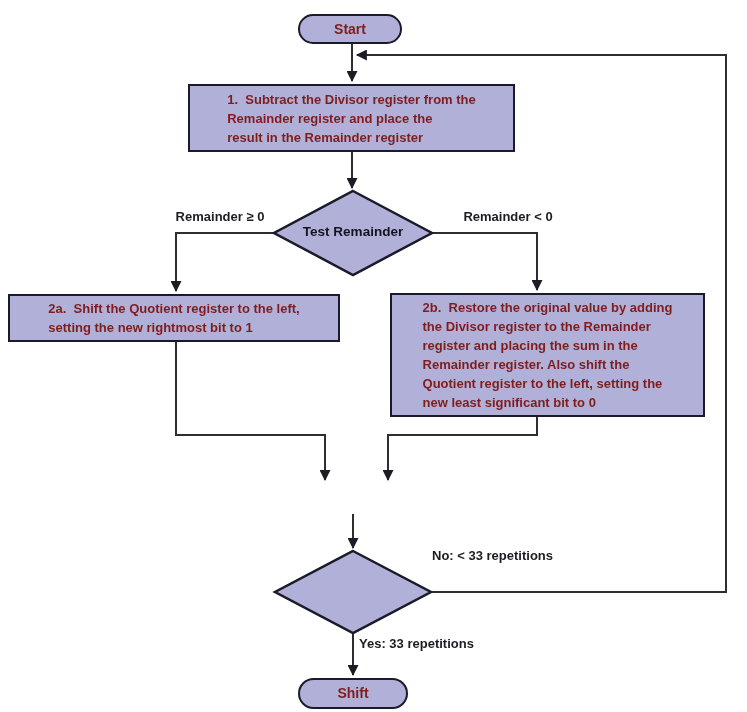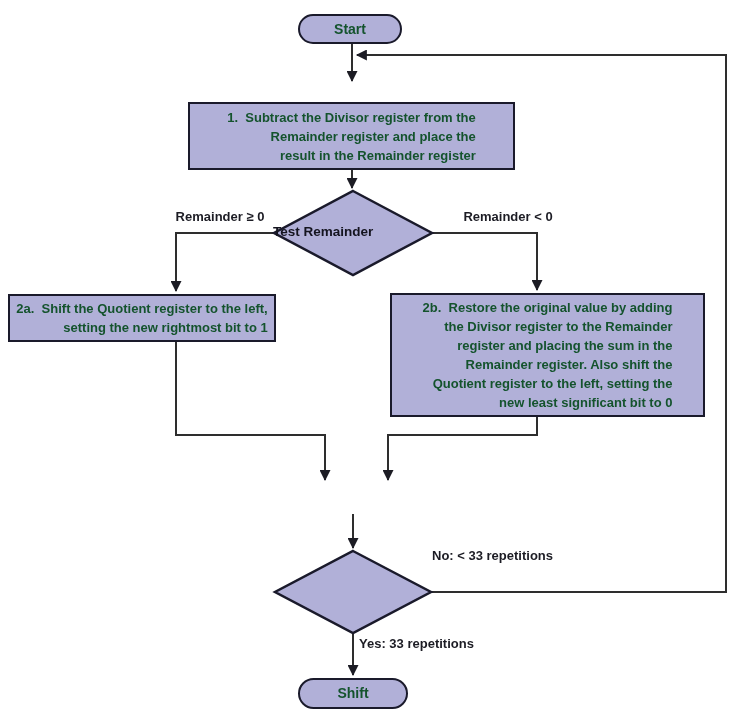--- a/index.html
+++ b/index.html
@@ -18,41 +18,42 @@
   .edge-layer {
     position: absolute;
     left: 0; top: 0;
     width: 747px; height: 712px;
   }
   .node {
     position: absolute;
     box-sizing: border-box;
     background: #b1b0d8;
     border: 2px solid #1a1a2b;
-    color: #14532d;
+    color: #7f1d1d;
     display: flex;
     align-items: center;
     justify-content: center;
-    text-align: right;
+    text-align: left;
     font-weight: 700;
     font-size: 13px;
     line-height: 19px;
     white-space: pre;
   }
   .terminal {
     border-radius: 16px;
     border-width: 2.5px;
     font-size: 14px;
   }
   .diamond-label {
     position: absolute;
     box-sizing: border-box;
     color: #14141f;
     font-weight: 700;
     font-size: 13.5px;
+    text-align: center;
     white-space: pre;
   }
   .edge-label {
     position: absolute;
     color: #1c1c24;
     font-weight: 700;
     font-size: 13px;
     white-space: pre;
   }
   .edge-label.centered { text-align: center; }
@@ -82,27 +83,27 @@
     </g>
 
     <g fill="#b1b0d8" stroke="#1a1a2b" stroke-width="2.5" stroke-linejoin="miter">
       <polygon points="353,191 432,233 353,275 274,233"></polygon>
       <polygon points="353,551 431,592 353,633 275,592"></polygon>
     </g>
   </svg>
 
   <div class="node terminal" style="left:298px; top:14px; width:104px; height:30px;">Start</div>
 
-  <div class="node" style="left:188px; top:84px; width:327px; height:68px;margin-top:18px;">1.  Subtract the Divisor register from the
+  <div class="node" style="left:188px; top:84px; width:327px; height:68px;">1.  Subtract the Divisor register from the
 Remainder register and place the
 result in the Remainder register</div>
 
   <div class="diamond-label" style="left:273px; top:224px; width:160px;">Test Remainder</div>
 
-  <div class="node" style="left:8px; top:294px; width:268px; height:48px;">2a.  Shift the Quotient register to the left,
+  <div class="node" style="left:8px; top:294px; width:332px; height:48px;">2a.  Shift the Quotient register to the left,
 setting the new rightmost bit to 1</div>
 
   <div class="node" style="left:382px; top:293px; width:315px; height:124px;margin-left:8px;">2b.  Restore the original value by adding
 the Divisor register to the Remainder
 register and placing the sum in the
 Remainder register. Also shift the
 Quotient register to the left, setting the
 new least significant bit to 0</div>
 
 

